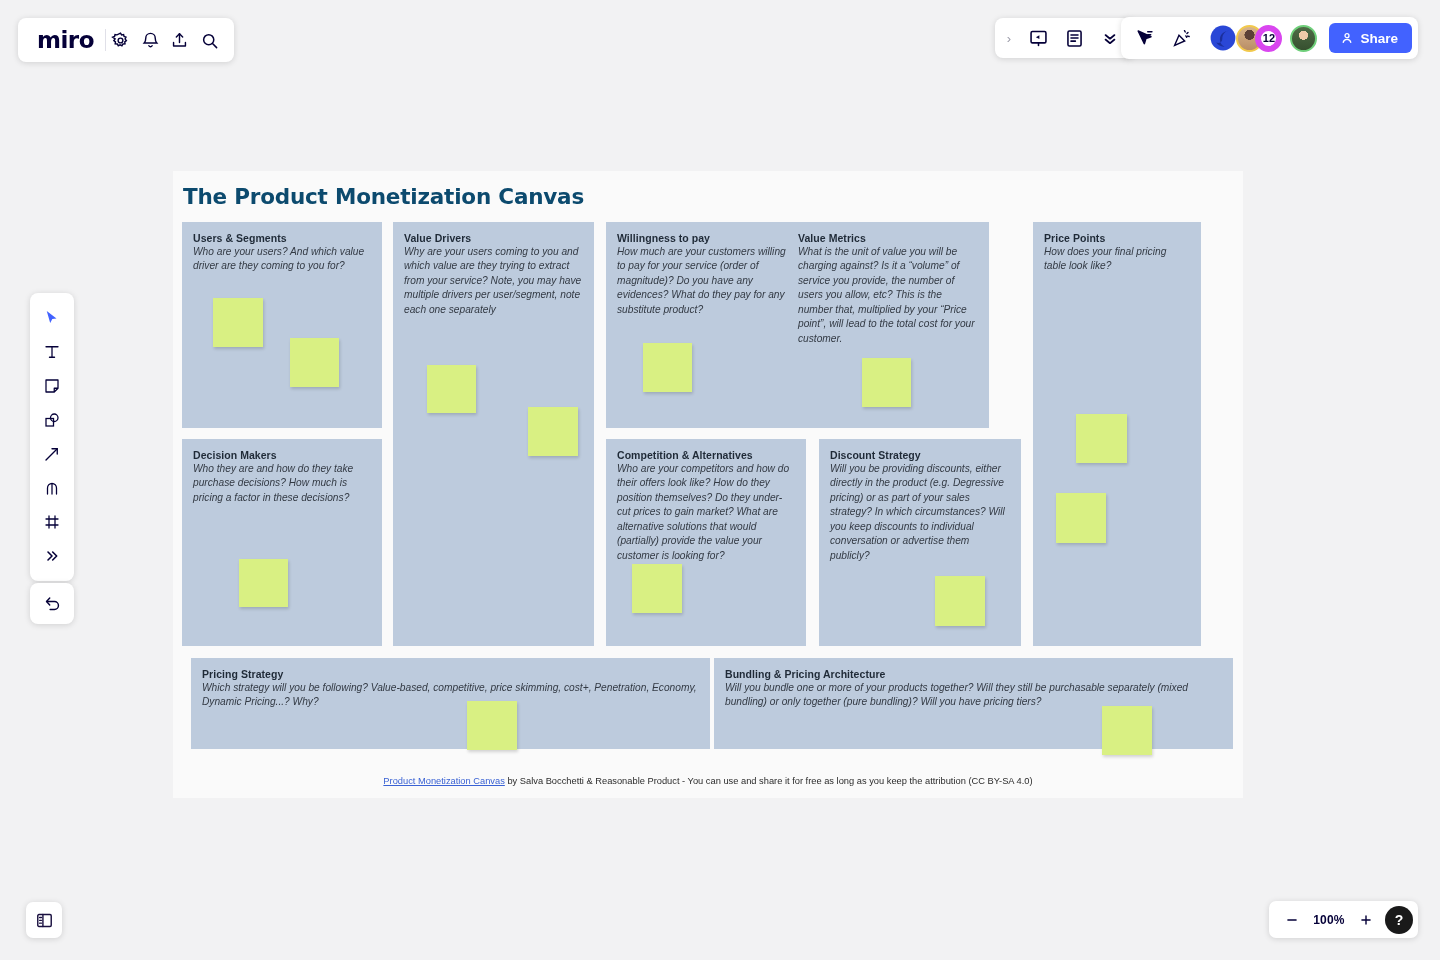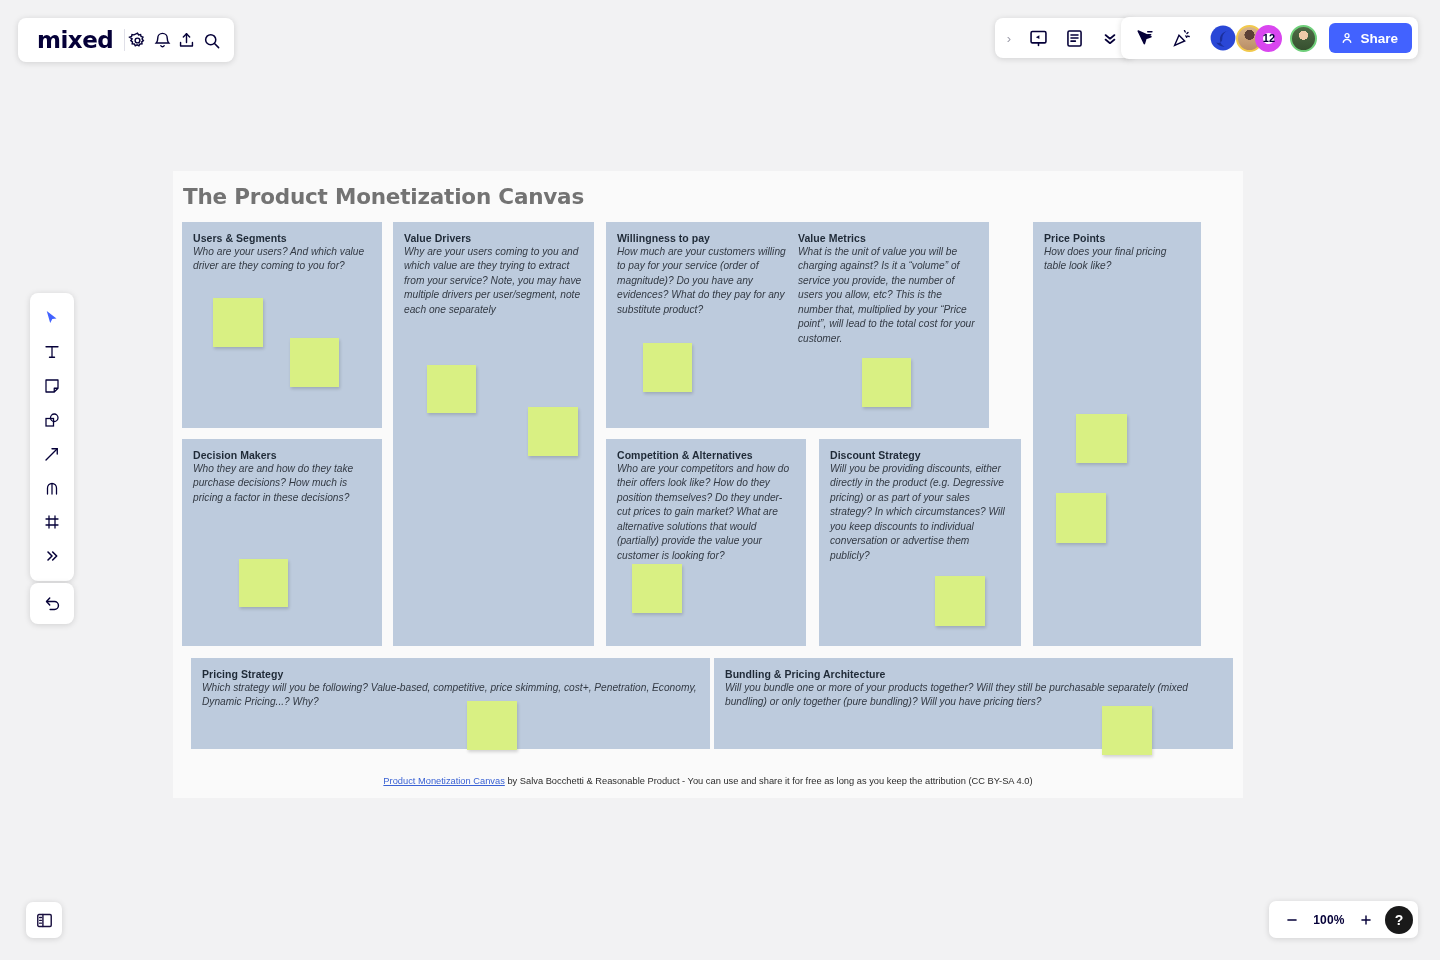--- a/index.html
+++ b/index.html
@@ -61,21 +61,21 @@
                 linear-gradient(#d8b48c, #b98e66);
     border: 2px solid #f2c94c;
   }
   .av-photo2 {
     background: radial-gradient(circle at 50% 36%, #f0cba8 0 24%, transparent 25%),
                 linear-gradient(#4f6b46, #36502f);
     border: 2px solid #6fcf7a;
     margin-left: 8px;
   }
   .av-count {
-    border: 8px solid #d946ef; margin-left: -8px; z-index: 2;
+    border: 6px solid #d946ef; margin-left: -8px; z-index: 2;
     font-family: "Liberation Sans", sans-serif;
   }
   .share-btn {
     display: flex; align-items: center; gap: 6px;
     background: #4262ff; color: #fff;
     height: 30px; padding: 0 14px 0 11px;
     border-radius: 6px; font-size: 13.5px; font-weight: 700;
     cursor: pointer; margin-left: 6px;
   }
 
@@ -119,21 +119,21 @@
 
   
   .frame {
     position: absolute; left: 173px; top: 171px;
     width: 1070px; height: 627px;
     background: #fafafa;
   }
   .frame-title {
     position: absolute; left: 10px; top: 13px;
     font-family: "DejaVu Sans", sans-serif;
-    font-size: 21.5px; font-weight: 700; color: #737373;
+    font-size: 21.5px; font-weight: 700; color: #0c4a6e;
     letter-spacing: -0.2px;
   }
   .board { position: absolute; left: 0; top: 0; width: 1070px; height: 627px; }
 
   .cell {
     position: absolute;
     background: #bdcbdd;
     padding: 10px 11px 0 11px;
     overflow: hidden;
   }
@@ -161,21 +161,21 @@
     font-family: "Liberation Sans", sans-serif;
   }
   .credit a { color: #3a62d4; text-decoration: underline; }
 </style>
 </head>
 <body>
 
 <div id="app">
 
   <div class="brandbar">
-    <div class="miro-logo">mixed</div>
+    <div class="miro-logo">miro</div>
     <div class="vdiv"></div>
     <div class="ticon">
       <svg width="19" height="19" viewBox="0 0 24 24" fill="none" stroke="#050038" stroke-width="1.8">
         <circle cx="12" cy="12" r="3"></circle>
         <path d="M12 2.8l1.4 2.1 2.5-.5.6 2.5 2.4.9-1.1 2.3 1.6 2-2 1.6.3 2.5-2.6.2-1.3 2.2-2.3-1.1-2.3 1.1-1.3-2.2-2.6-.2.3-2.5-2-1.6 1.6-2L2.1 7.8l2.4-.9.6-2.5 2.5.5z"></path>
       </svg>
     </div>
     <div class="ticon">
       <svg width="19" height="19" viewBox="0 0 24 24" fill="none" stroke="#050038" stroke-width="1.8" stroke-linecap="round">
         <path d="M6 9a6 6 0 1 1 12 0c0 4 1.4 5.5 2 6.2H4c.6-.7 2-2.2 2-6.2z"></path>

